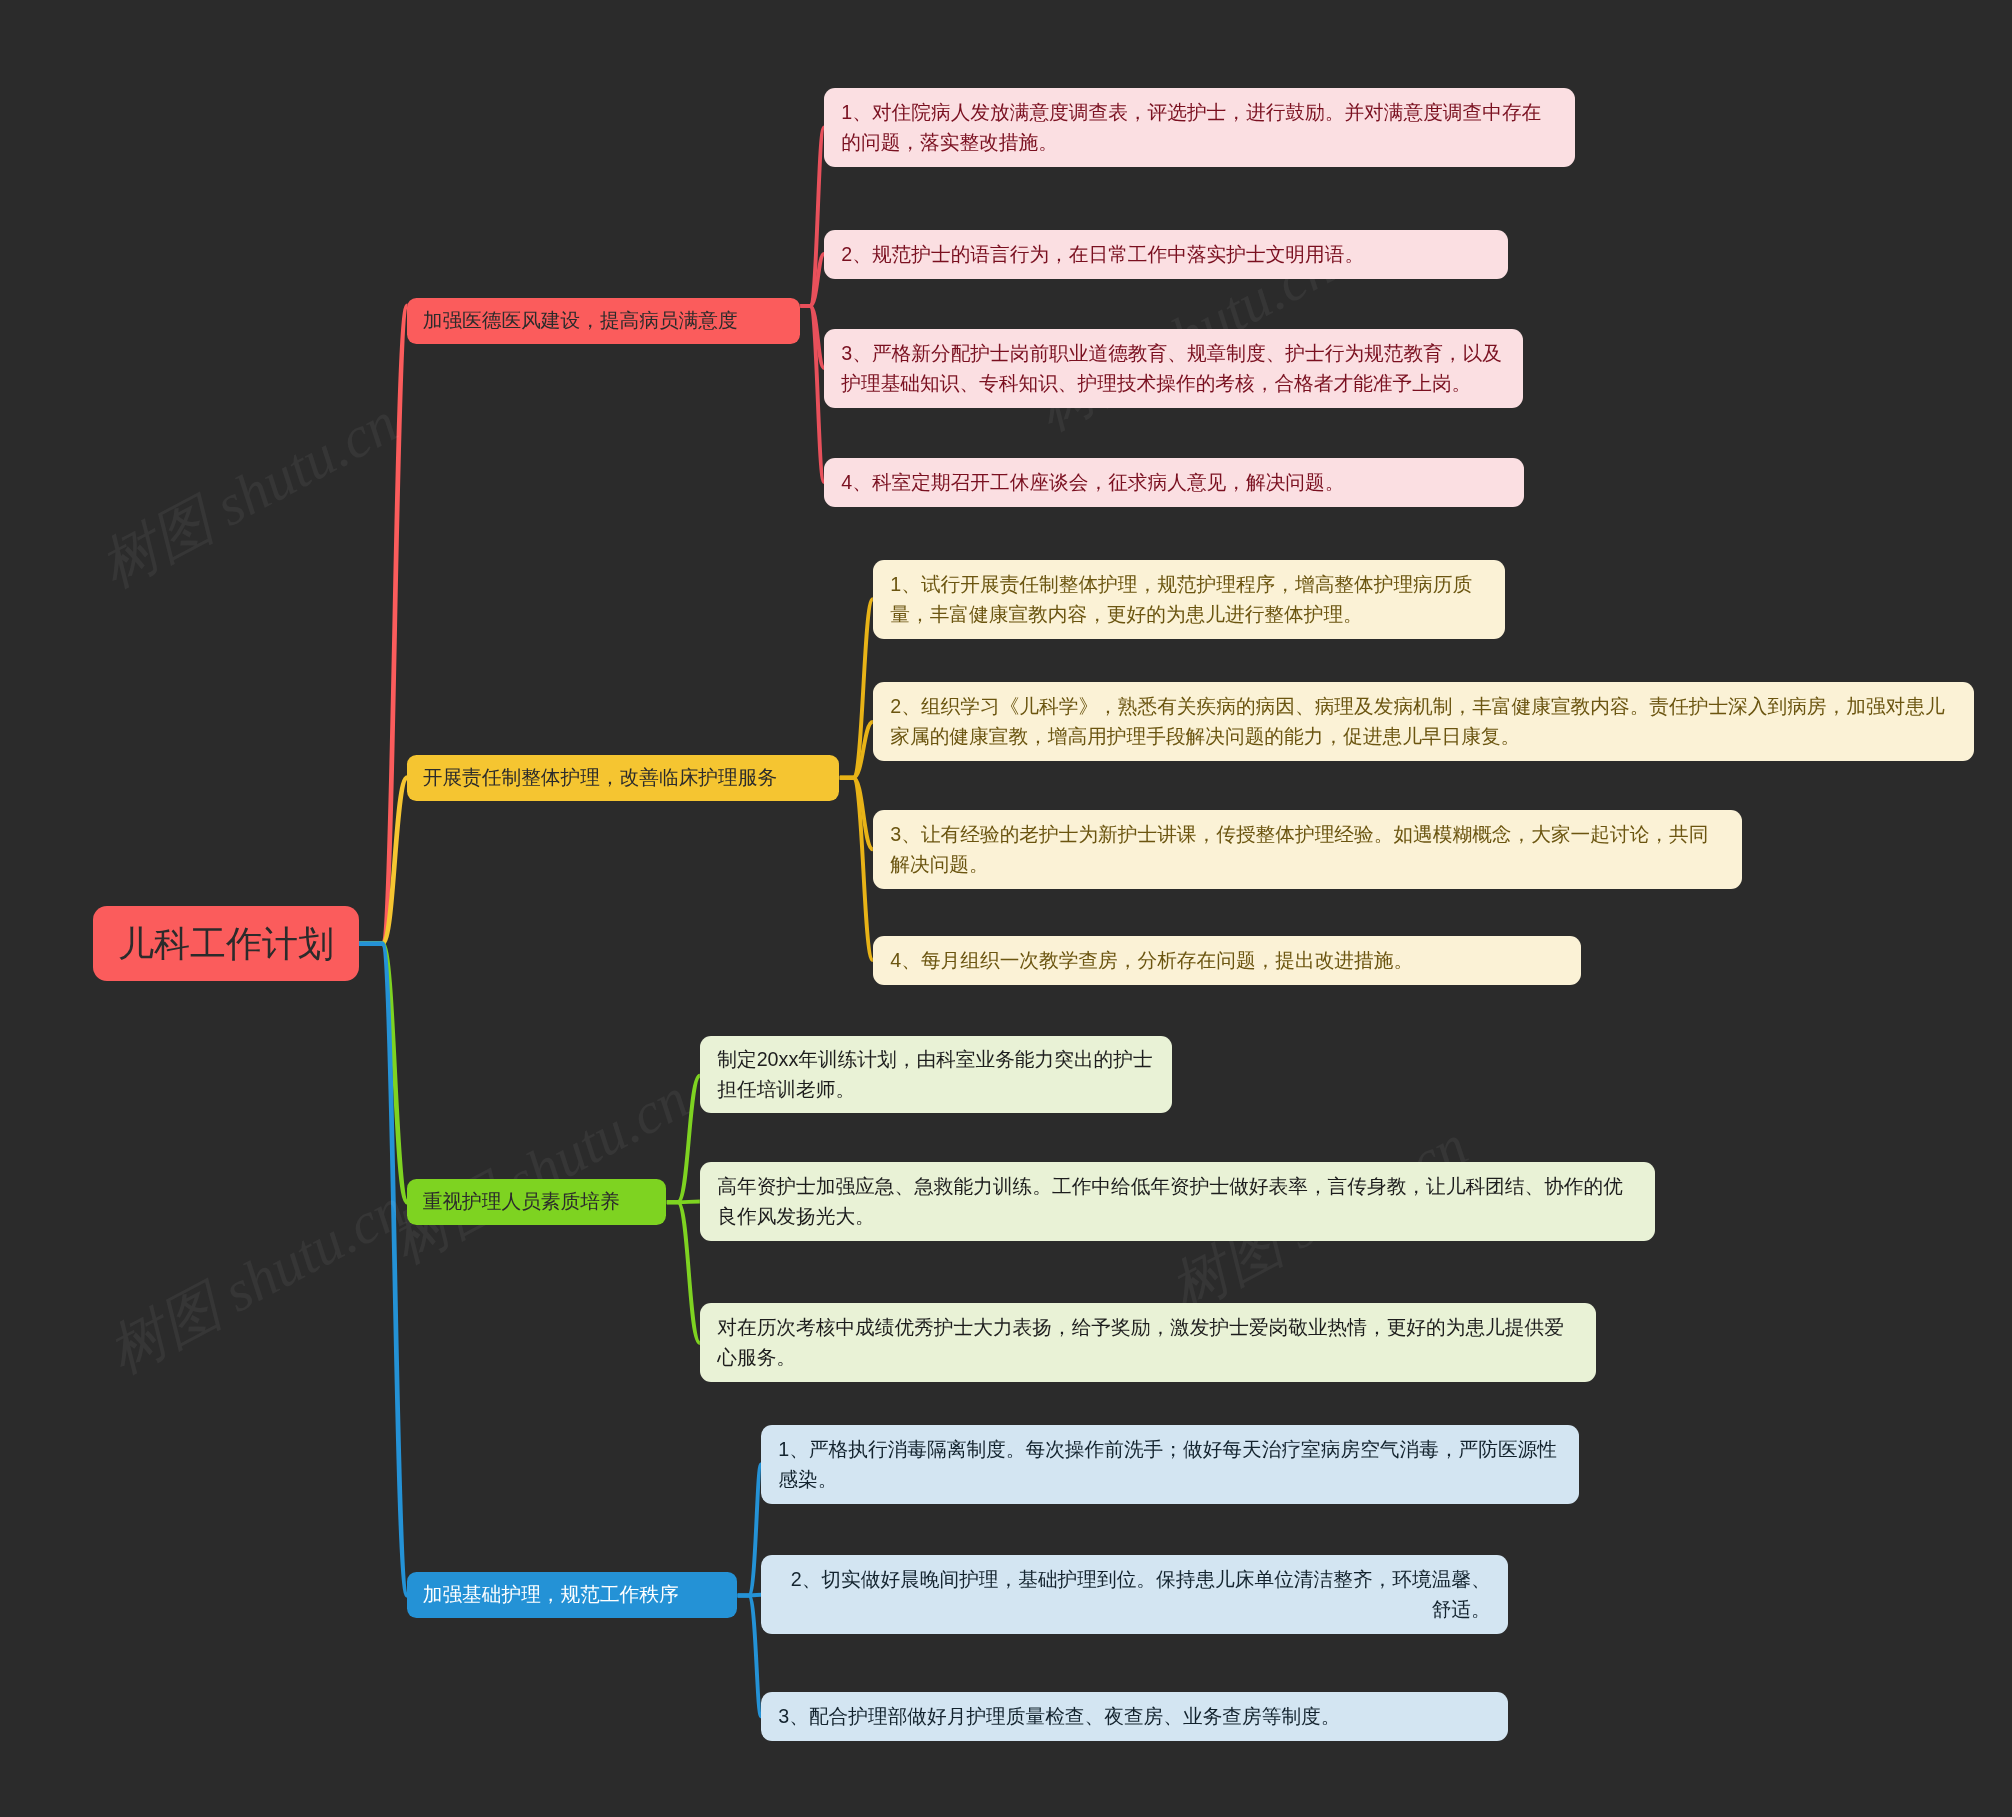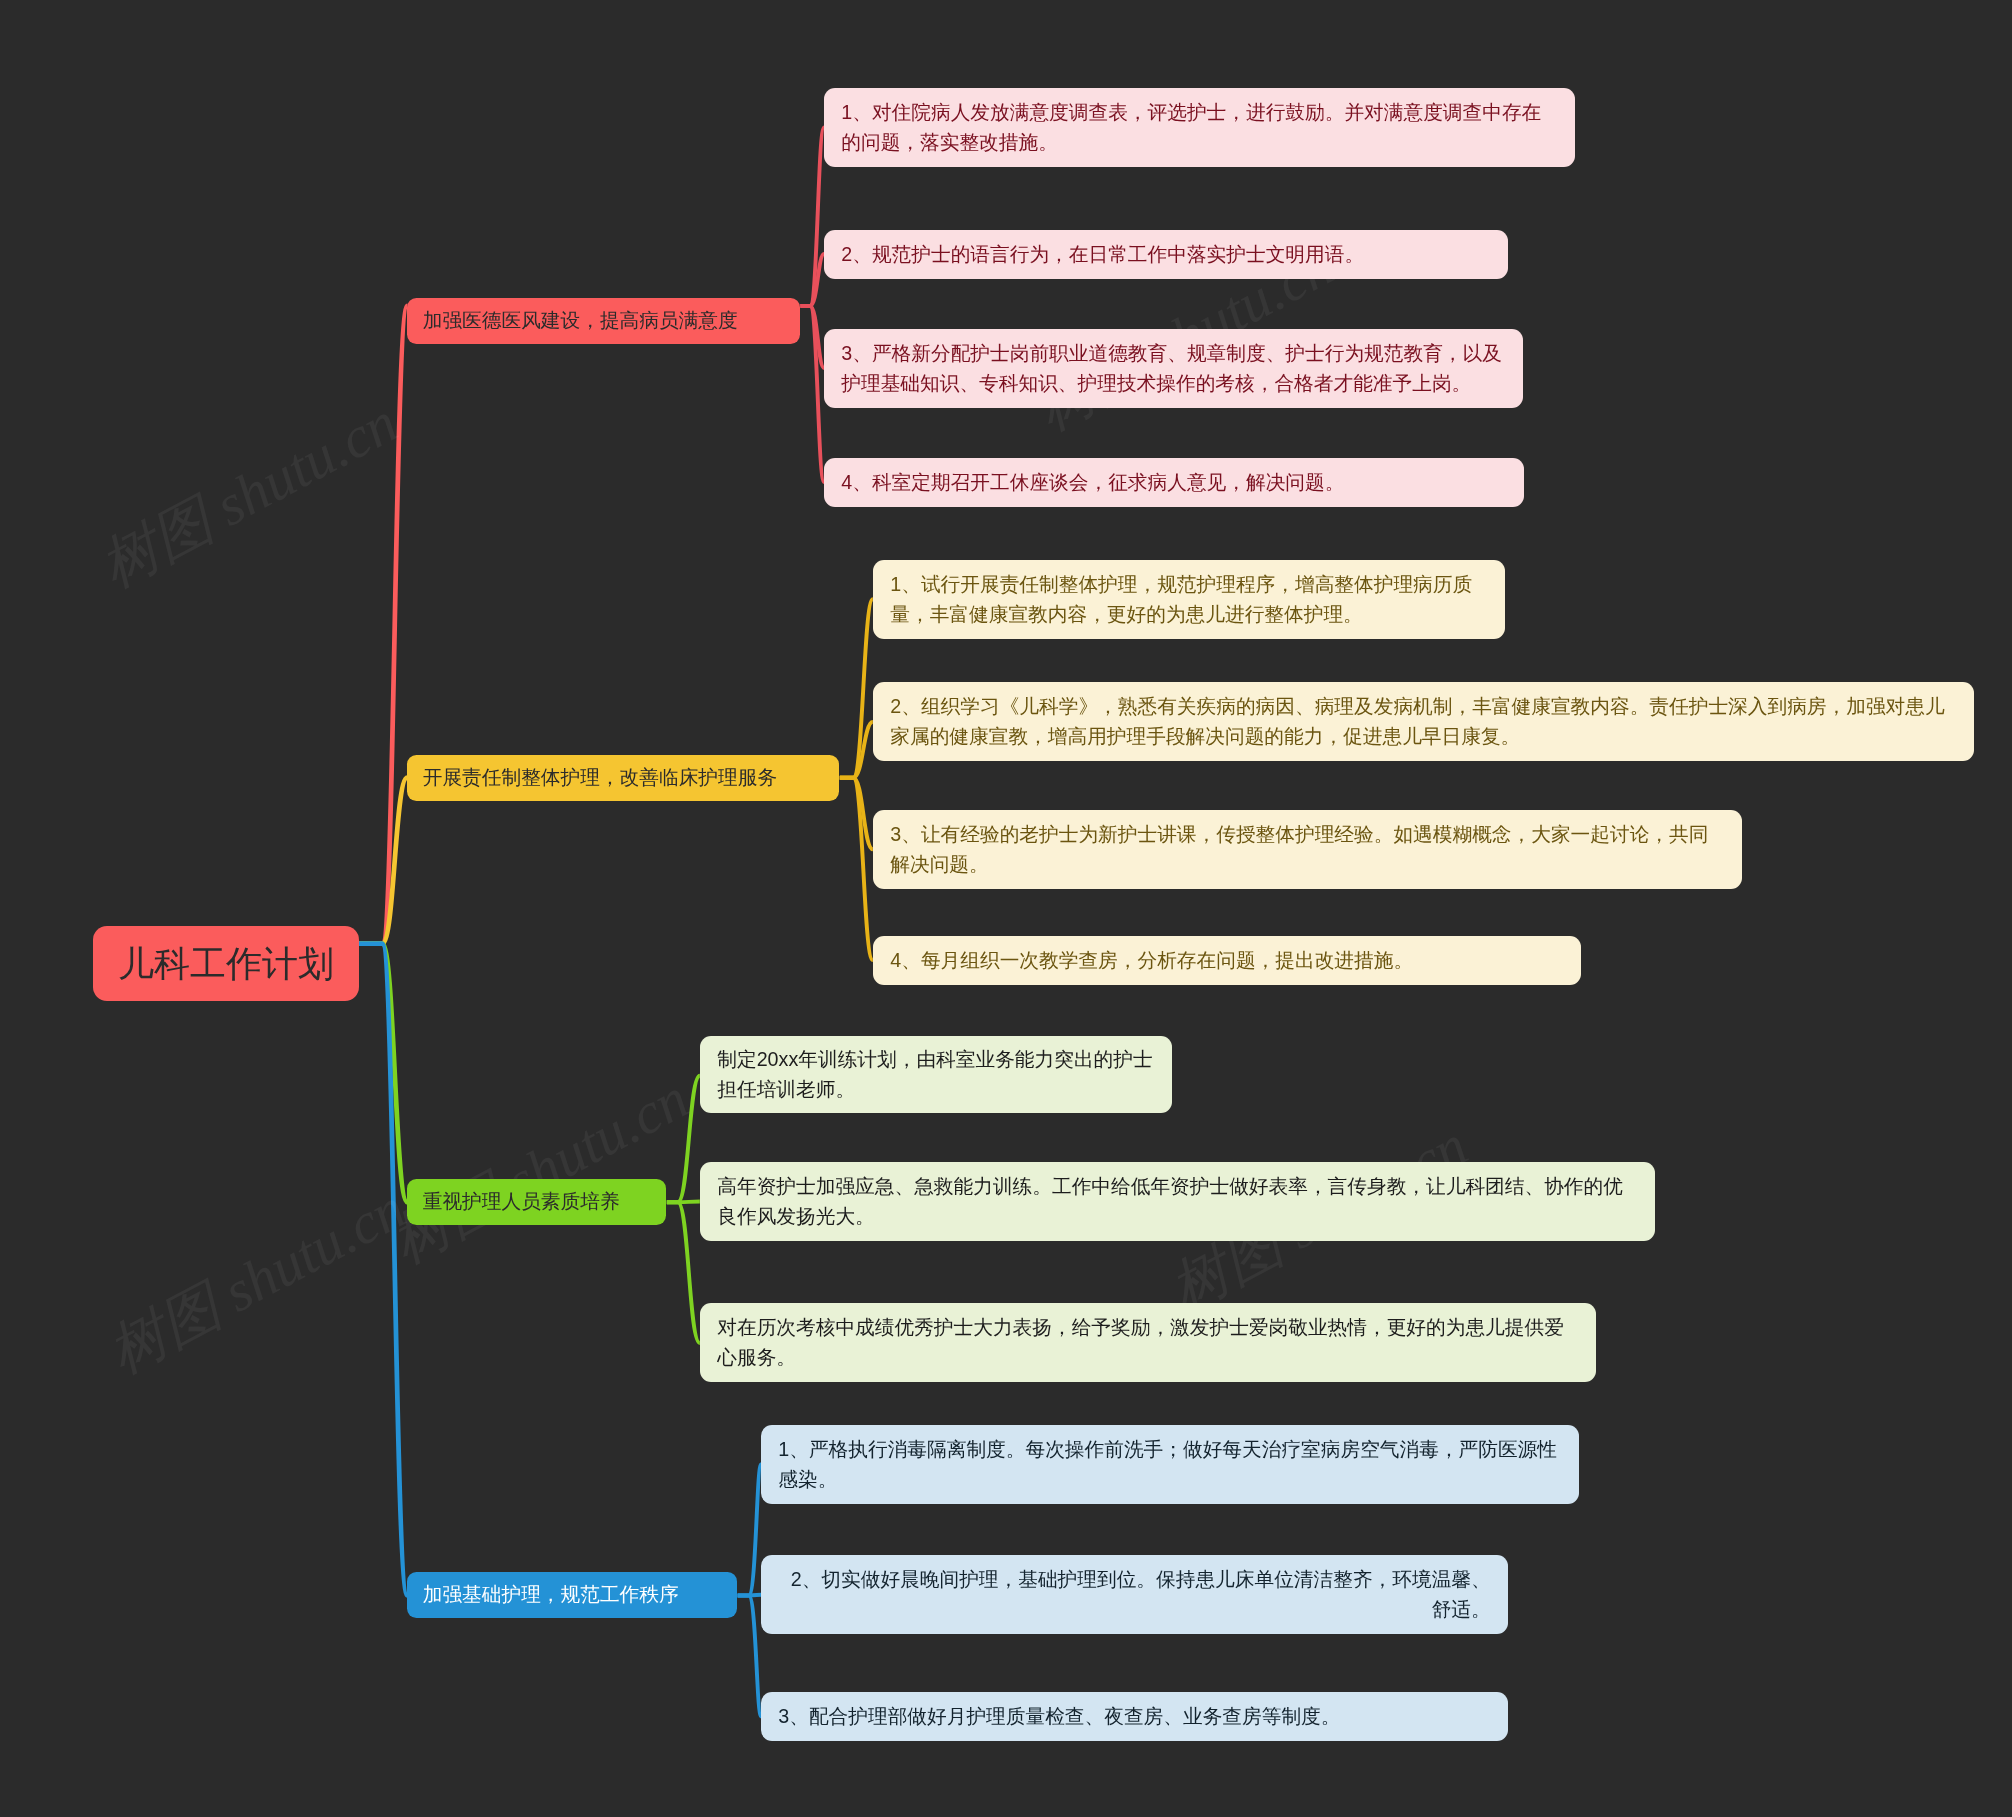--- a/index.html
+++ b/index.html
@@ -33,21 +33,20 @@
 
   
   .root {
     left: 93px; top: 906px;
     width: 266px; height: 75px;
     background: #fb5c5c;
     color: #2b2b2b;
     font-size: 36px;
     justify-content: center;
     border-radius: 14px;
-    margin-top: 20px;
   }
 
   
   .branch {
     height: 46px;
     font-size: 19.7px;
     padding: 0 15.7px;
     border-radius: 9.4px;
   }
   .branch.red    { background:#fb5c5c; color:#2b2b2b; }

